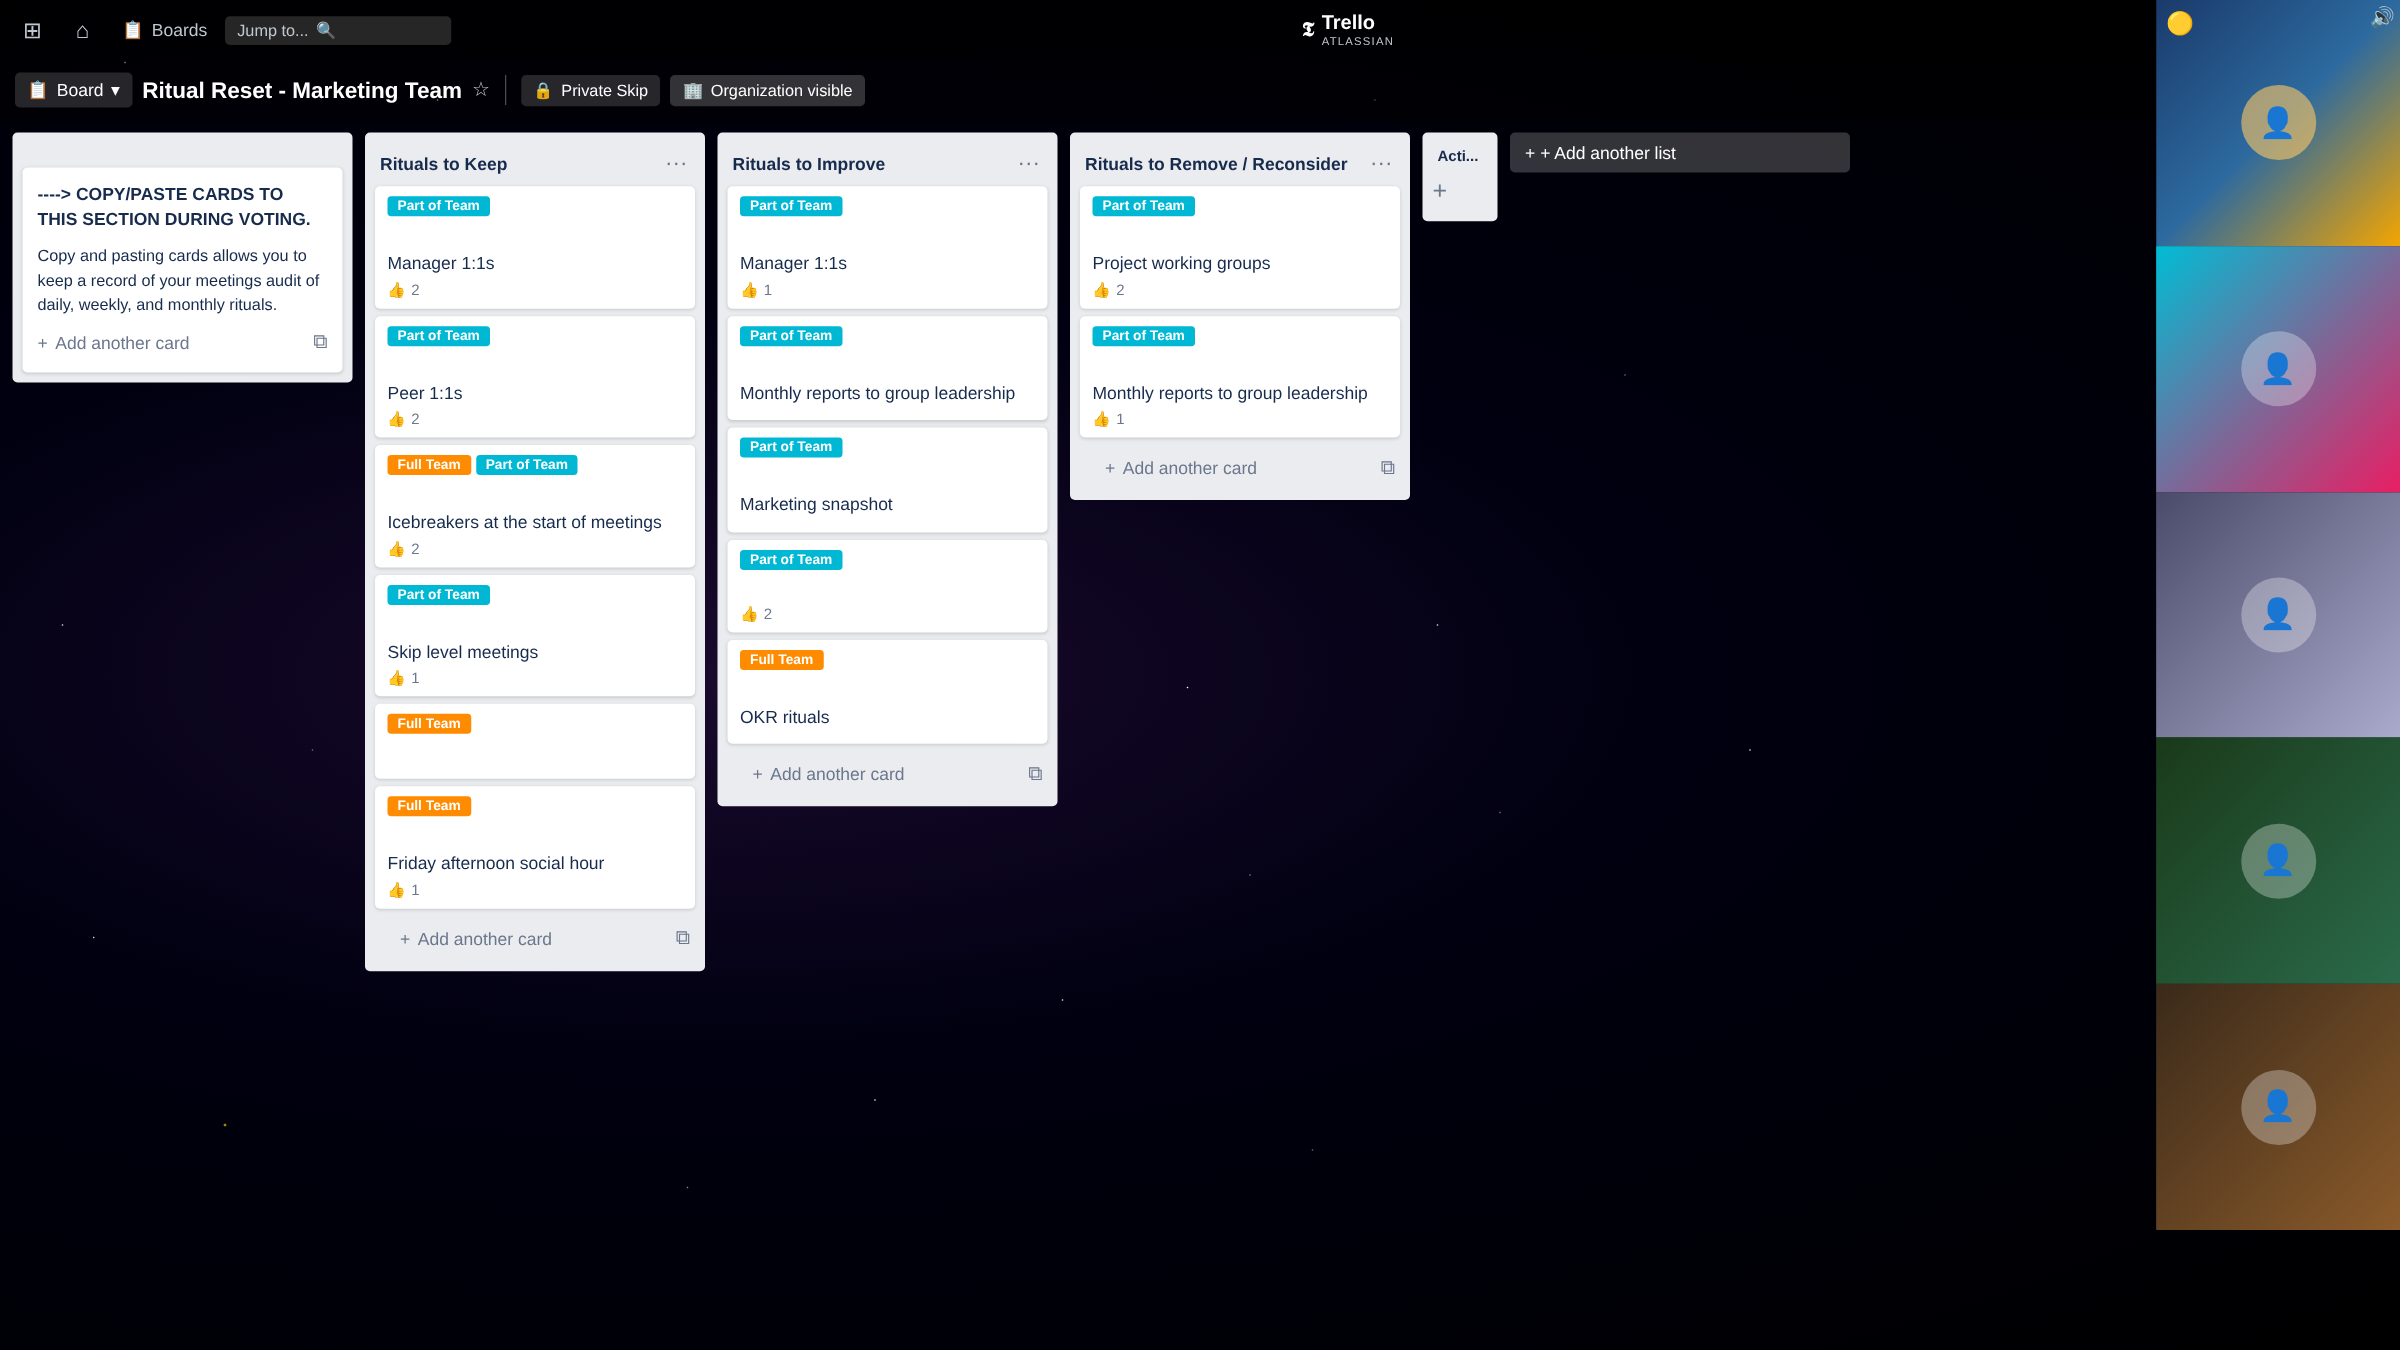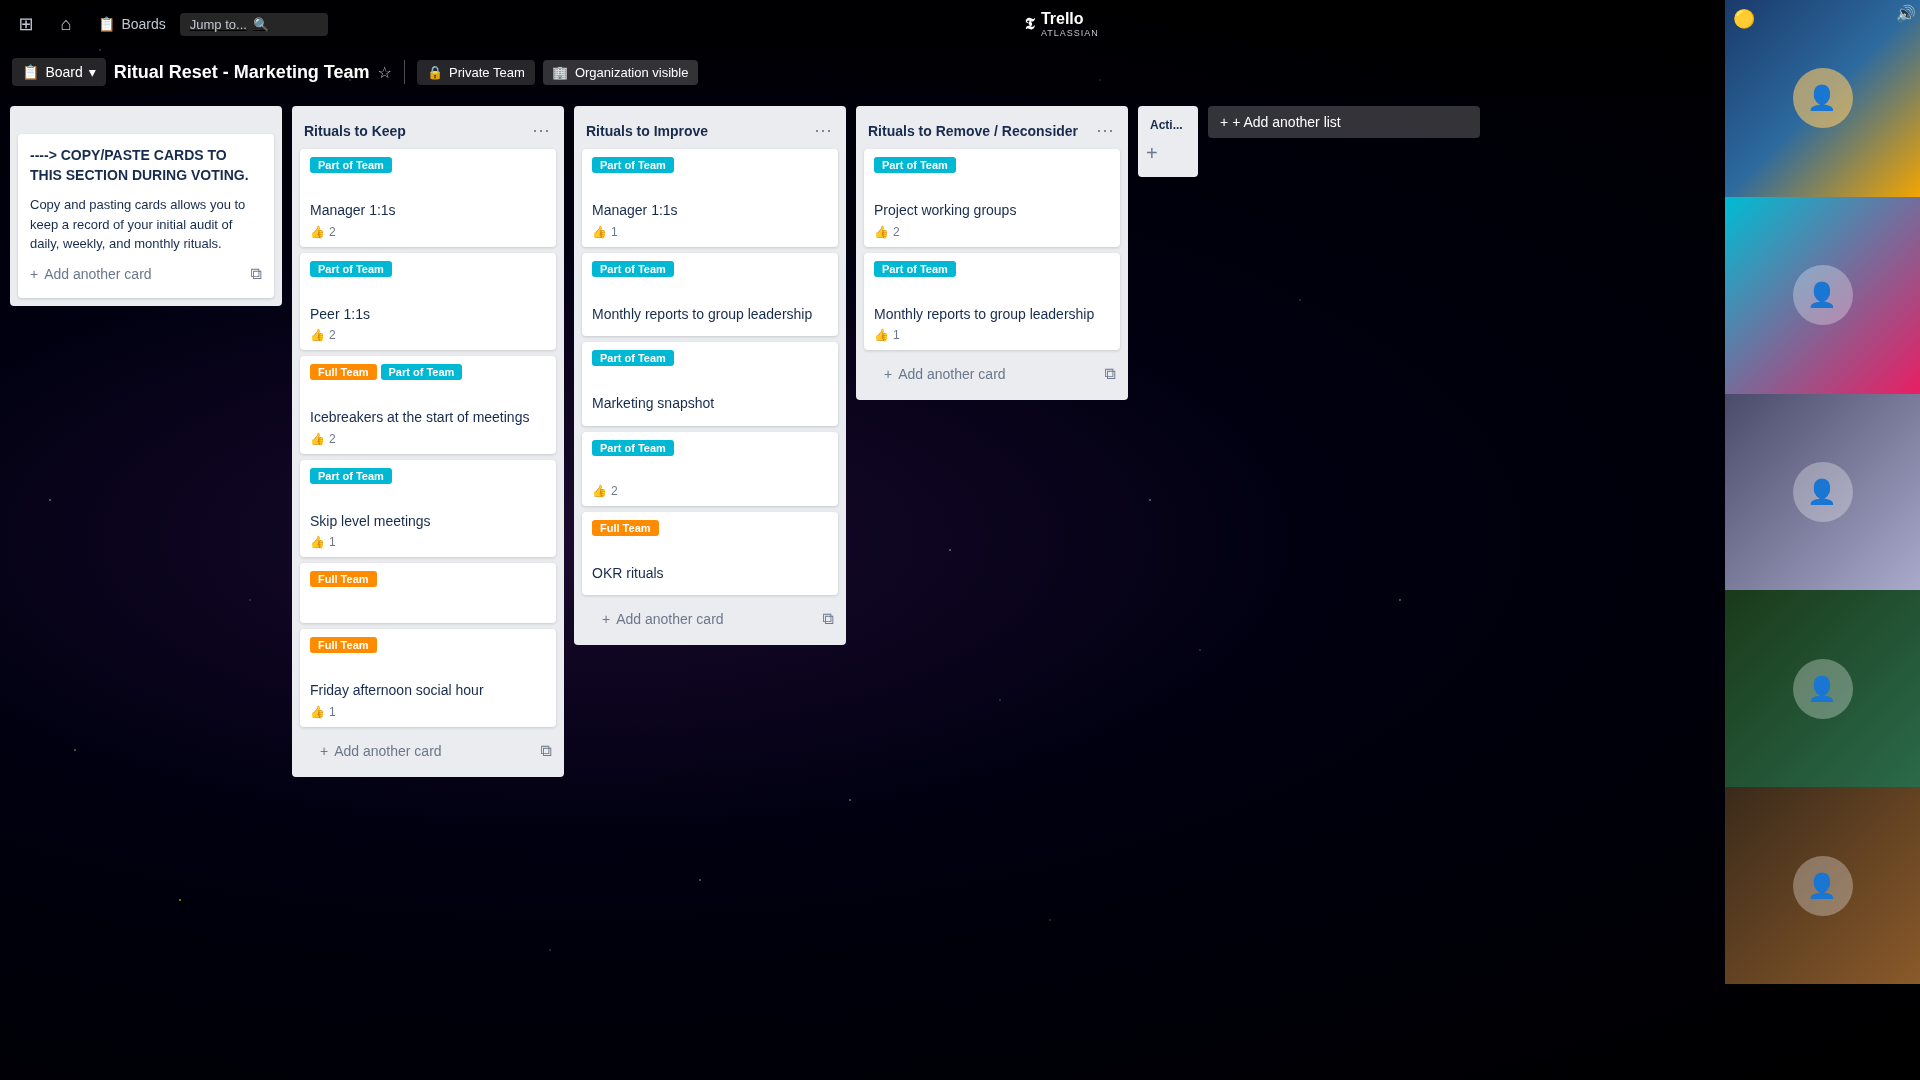--- a/index.html
+++ b/index.html
@@ -89,23 +89,22 @@
       border-radius: 4px;
       cursor: pointer;
     }
     .topnav-search {
       display: flex;
       align-items: center;
       background: rgba(255,255,255,0.15);
       border-radius: 4px;
       padding: 4px 10px;
       gap: 6px;
-      width: 148px;
-      cursor: pointer;
-      text-decoration: underline;
+      width: 181px;
+      cursor: pointer;
     }
     .topnav-search span { color: #c1c7d0; font-size: 13px; }
     .topnav-logo {
       flex: 1;
       display: flex;
       align-items: center;
       justify-content: center;
     }
     .topnav-logo-text {
       color: #fff;
@@ -413,34 +412,34 @@
   <button class="board-menu-btn">
     <span>📋</span>
     <span>Board</span>
     <span>▾</span>
   </button>
   <span class="board-title">Ritual Reset - Marketing Team</span>
   <span class="board-star">☆</span>
   <div class="board-divider"></div>
   <div class="board-badge">
     <span>🔒</span>
-    <span>Private Team</span>
+    <span>Private Skip</span>
   </div>
   <div class="board-badge org">
     <span>🏢</span>
     <span>Organization visible</span>
   </div>
 </div>
 
 <div class="board-area">
 
   <div class="column-note">
     <div class="note-card">
       <div class="note-title">----&gt; COPY/PASTE CARDS TO THIS SECTION DURING VOTING.</div>
-      <div class="note-body">Copy and pasting cards allows you to keep a record of your initial audit of daily, weekly, and monthly rituals.</div>
+      <div class="note-body">Copy and pasting cards allows you to keep a record of your meetings audit of daily, weekly, and monthly rituals.</div>
       <div class="note-footer">
         <button class="add-card-btn" style="margin:0;padding:4px 0;width:auto;">
           <span>+</span>
           <span>Add another card</span>
         </button>
         <span style="color:#6b778c;cursor:pointer;">⧉</span>
       </div>
     </div>
   </div>
 

